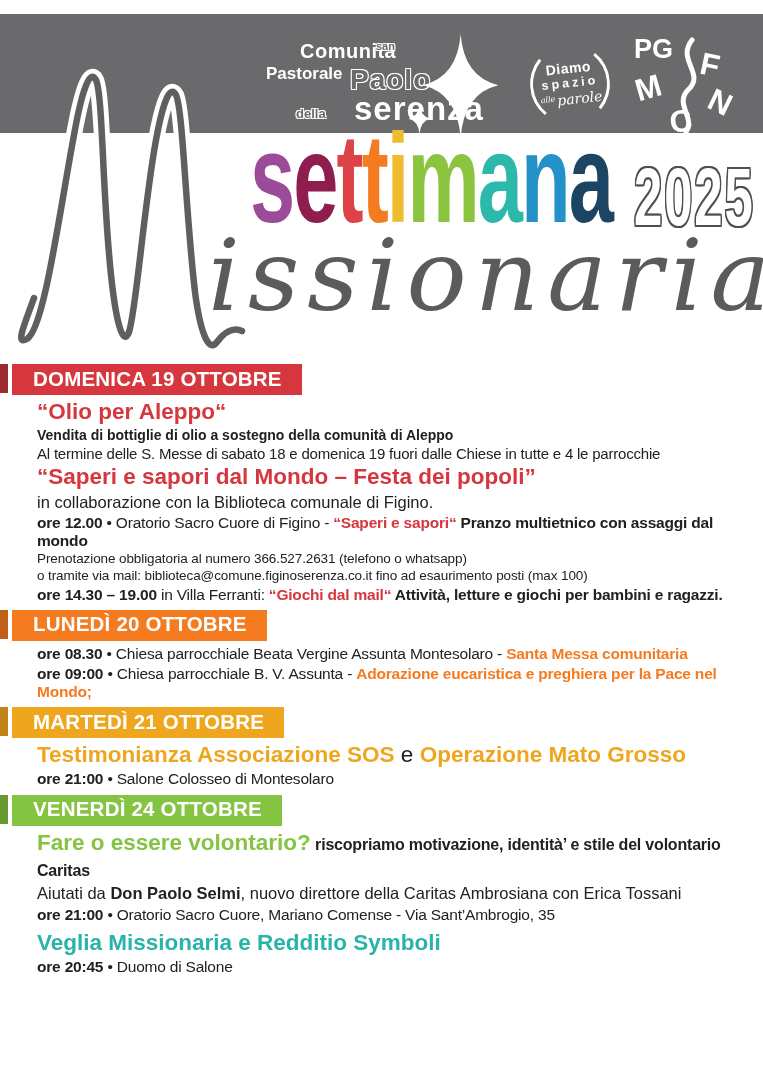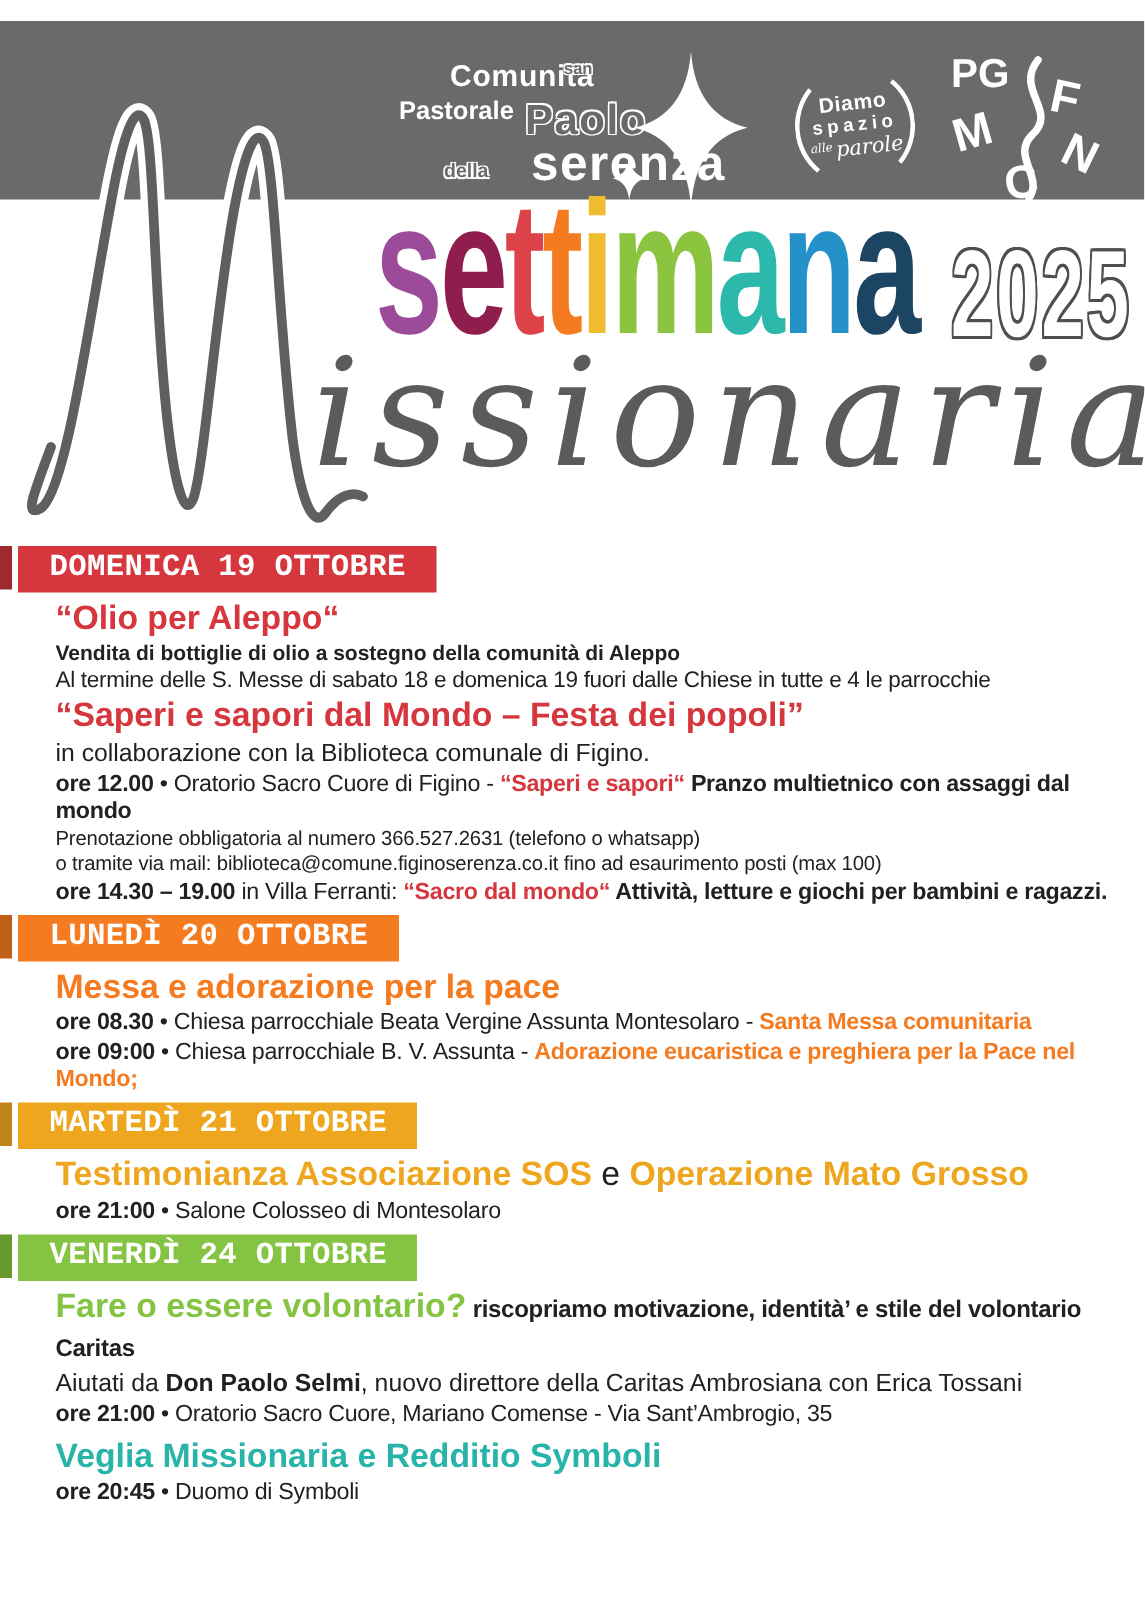--- a/index.html
+++ b/index.html
@@ -44,21 +44,21 @@
   .script-rest{position:absolute;left:208px;top:226px;font-family:"DejaVu Serif",serif;font-style:italic;
     font-size:100px;color:#5b5b5e;letter-spacing:8px;line-height:1;z-index:1;}
 
   
   #content{position:absolute;left:0;top:364px;width:763px;}
   .sec{position:relative;margin-bottom:6px;}
   .brow{position:relative;height:33px;}
   .strip{position:absolute;left:0;top:0;width:8px;height:29px;background:var(--cd);}
   .banner{position:absolute;left:12px;top:0;height:29px;display:flex;align-items:center;
     background:var(--c);color:#fff;font-weight:700;font-size:20.5px;letter-spacing:.2px;
-    padding:0 20px 2px 21px;white-space:nowrap;font-family:Liberation Mono, monospace;}
+    padding:0 20px 2px 21px;white-space:nowrap;}
   .lines{margin-left:37px;margin-right:8px;color:#232020;}
   .L{margin:0;line-height:1.17;}
   .h{font-size:22.5px;margin:2px 0 1px;}
   .s{font-size:14px;margin:2px 0 1px;}
   .c{font-size:15px;letter-spacing:-.2px;margin:1px 0;}
   .m{font-size:16.5px;margin:2px 0 1px;}
   .e{font-size:15.5px;letter-spacing:-.2px;margin:2px 0 1px;}
   .x{font-size:13.5px;letter-spacing:-.1px;margin:1px 0;}
   .sg-at{color:var(--c);font-weight:700;}
   .sg-kt{color:#232020;font-weight:500;}
@@ -135,30 +135,29 @@
         </div>
         <div class="lines">
           <p class="L h"><span class="sg-at">“Olio per Aleppo“</span></p>
           <p class="L s"><span class="sg-b">Vendita di bottiglie di olio a sostegno della comunità di Aleppo</span></p>
           <p class="L c"><span class="sg-r">Al termine delle S. Messe di sabato 18 e domenica 19 fuori dalle Chiese in tutte e 4 le parrocchie</span></p>
           <p class="L h"><span class="sg-at">“Saperi e sapori dal Mondo – Festa dei popoli”</span></p>
           <p class="L m"><span class="sg-r">in collaborazione con la Biblioteca comunale di Figino.</span></p>
           <p class="L e"><span class="sg-b">ore 12.00</span><span class="sg-r"> • Oratorio Sacro Cuore di Figino - </span><span class="sg-ab">“Saperi e sapori“</span><span class="sg-b"> Pranzo multietnico con assaggi dal mondo</span></p>
           <p class="L x"><span class="sg-r">Prenotazione obbligatoria al numero 366.527.2631 (telefono o whatsapp)</span></p>
           <p class="L x"><span class="sg-r">o tramite via mail: biblioteca@comune.figinoserenza.co.it fino ad esaurimento posti (max 100)</span></p>
-          <p class="L e"><span class="sg-b">ore 14.30 – 19.00</span><span class="sg-r"> in Villa Ferranti: </span><span class="sg-ab">“Sacro dal mondo“</span><span class="sg-b"> Attività, letture e giochi per bambini e ragazzi.</span></p>
+          <p class="L e"><span class="sg-b">ore 14.30 – 19.00</span><span class="sg-r"> in Villa Ferranti: </span><span class="sg-ab">“Giochi dal mail“</span><span class="sg-b"> Attività, letture e giochi per bambini e ragazzi.</span></p>
         </div>
       </section>
       <section class="sec" style="--c: #f47b20; --cd: #c05f17;">
         <div class="brow">
           <span class="strip"></span>
           <span class="banner">LUNEDÌ 20 OTTOBRE</span>
         </div>
         <div class="lines">
-          <p class="L h"><span class="sg-at">Messa e adorazione per la pace</span></p>
           <p class="L e"><span class="sg-b">ore 08.30</span><span class="sg-r"> • Chiesa parrocchiale Beata Vergine Assunta Montesolaro - </span><span class="sg-ab">Santa Messa comunitaria</span></p>
           <p class="L e"><span class="sg-b">ore 09:00</span><span class="sg-r"> • Chiesa parrocchiale B. V. Assunta - </span><span class="sg-ab">Adorazione eucaristica e preghiera per la Pace nel Mondo;</span></p>
         </div>
       </section>
       <section class="sec" style="--c: #efa61f; --cd: #c28418;">
         <div class="brow">
           <span class="strip"></span>
           <span class="banner">MARTEDÌ 21 OTTOBRE</span>
         </div>
         <div class="lines">
@@ -173,18 +172,18 @@
         </div>
         <div class="lines">
           <p class="L h"><span class="sg-at">Fare o essere volontario?</span><span class="sg-sb"> riscopriamo motivazione, identità’ e stile del volontario Caritas</span></p>
           <p class="L m"><span class="sg-r">Aiutati da </span><span class="sg-b">Don Paolo Selmi</span><span class="sg-r">,  nuovo direttore della Caritas Ambrosiana con Erica Tossani</span></p>
           <p class="L e"><span class="sg-b">ore 21:00</span><span class="sg-r"> • Oratorio Sacro Cuore, Mariano Comense - Via Sant’Ambrogio, 35</span></p>
         </div>
       </section>
       <section class="sec" style="--c: #28b4a8; --cd: #1e877e;">
         <div class="lines">
           <p class="L h"><span class="sg-at">Veglia Missionaria e Redditio Symboli</span></p>
-          <p class="L e"><span class="sg-b">ore 20:45</span><span class="sg-r"> • Duomo di Symboli</span></p>
+          <p class="L e"><span class="sg-b">ore 20:45</span><span class="sg-r"> • Duomo di Salone</span></p>
         </div>
       </section>
     </div>
 
 </div>
 
 </body></html>

